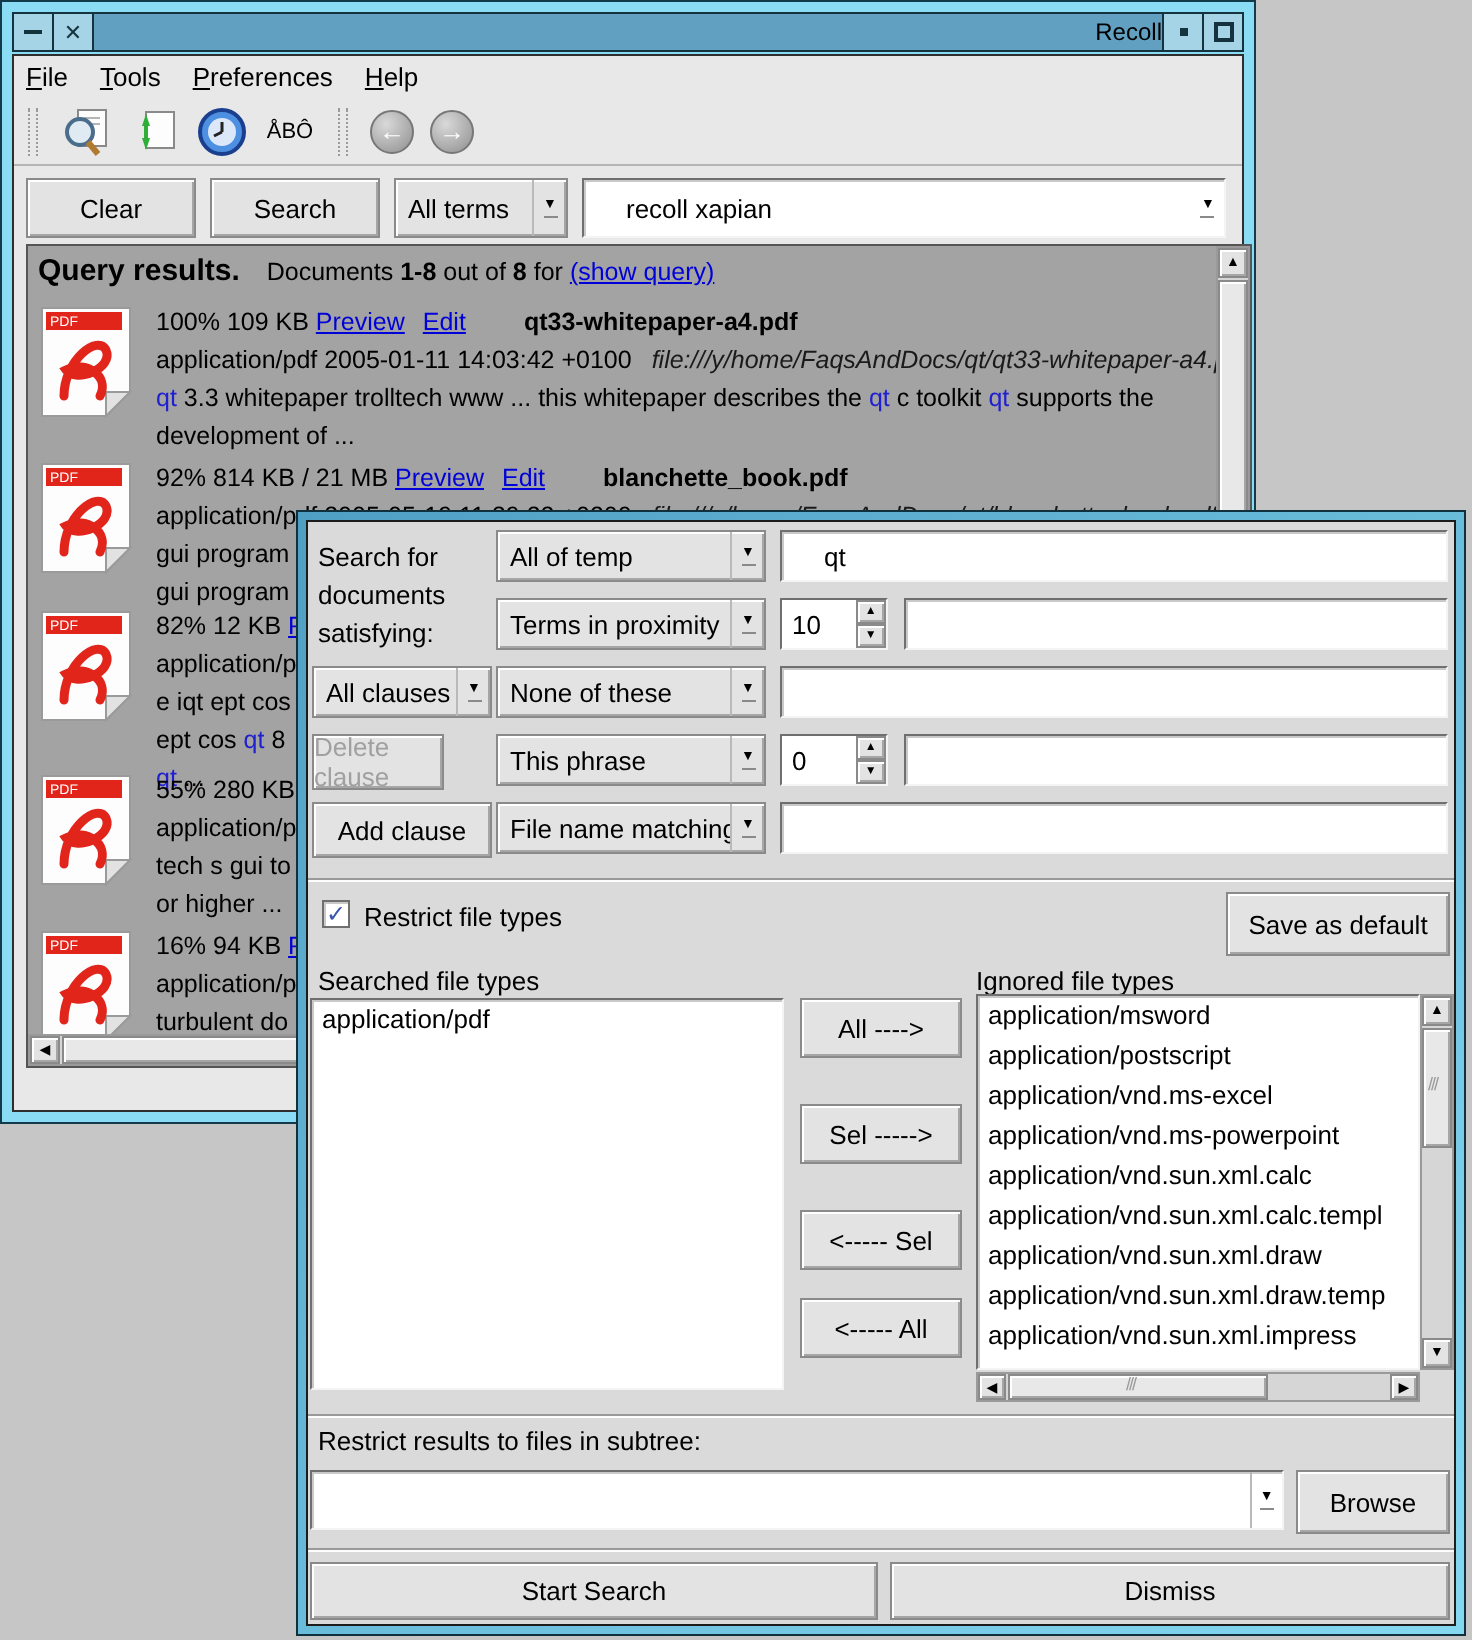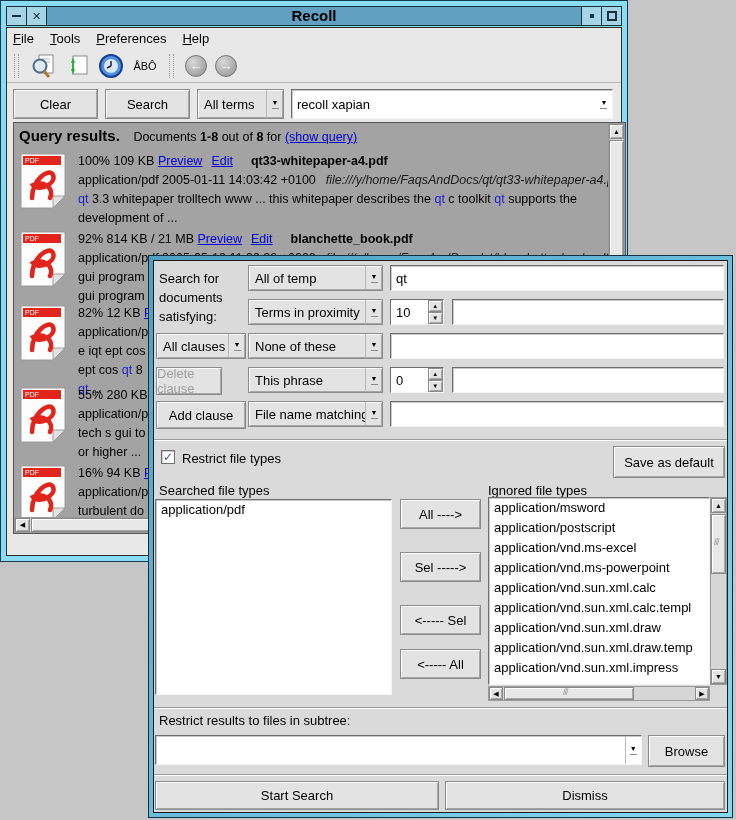--- a/index.html
+++ b/index.html
@@ -12,21 +12,21 @@
   .mainwin { position:absolute; left:0; top:0; width:628px; height:562px;
     background:#8adcf4; border:1px solid #123a4a; }
   .titlebar { position:absolute; left:5px; top:5px; right:5px; height:20px;
     background:#61a0c0; border:1px solid #14333f; display:flex; align-items:stretch; }
   .tb-btn { width:20px; background:#a5d4e6; border-right:1px solid #14333f; display:flex;
     align-items:center; justify-content:center; color:#14333f; font-size:11px; font-weight:bold; }
   .tb-btn.right { border-right:none; border-left:1px solid #14333f; }
   .tb-dash { width:9px; height:2px; background:#14333f; }
   .tb-dot { width:4px; height:4px; background:#14333f; }
   .tb-sq { width:10px; height:10px; border:2px solid #14333f; }
-  .tb-title { flex:1; text-align:center; font-weight:bold; font-size:15px; line-height:18px; }
+  .tb-title { flex:1; text-align:right; font-weight:normal; font-size:12px; line-height:18px; }
   .win-content { position:absolute; left:5px; top:26px; right:5px; bottom:5px;
     background:#e8e8e8; border:1px solid #2e2e2e; }
   
   .menubar { position:absolute; left:0; top:0; right:0; height:21px; padding-left:6px;
     display:flex; gap:16px; align-items:center; }
   .menu-item { cursor:default; }
   .toolbar { position:absolute; left:0; top:21px; right:0; height:34px; display:flex;
     align-items:center; border-bottom:1px solid #b5b5b5; }
   .grip { width:5px; height:24px; border-left:1px dotted #9a9a9a; border-right:1px dotted #9a9a9a; margin:0 7px; }
   .tool-icon { width:28px; height:26px; display:flex; align-items:center; justify-content:center; margin:0 3px; }
@@ -42,21 +42,21 @@
   .sunken { background:#fff; border:1px solid #6f6f6f; border-bottom-color:#f4f4f4; border-right-color:#f4f4f4;
     box-shadow:inset 1px 1px 0 #c9c9c9; }
   .combo { background:#e3e3e3; border:1px solid #8a8a8a;
     box-shadow:inset 1px 1px 0 #ffffff, inset -1px -1px 0 #a6a6a6;
     display:flex; align-items:stretch; }
   .combo-label { flex:1; display:flex; align-items:center; padding-left:6px; white-space:nowrap; overflow:hidden; }
   .combo-arrow { width:17px; display:flex; flex-direction:column; align-items:center; justify-content:center; border-left:1px solid #b9b9b9; }
   .combo-arrow .tri { font-size:7px; line-height:7px; }
   .combo-arrow .dash { width:7px; height:0; border-top:1px solid #8a8a8a; margin-top:2px; }
   .field { width:100%; height:100%; border:none; outline:none; background:transparent;
-    font-family:inherit; font-size:13px; padding-left:5px; }
+    font-family:inherit; font-size:13px; padding-left:21px; }
   .spin { position:absolute; display:flex; }
   .spin-val { width:38px; display:flex; align-items:center; padding-left:5px; background:#fff; }
   .spin-btns { width:16px; display:flex; flex-direction:column; }
   .spin-btns .btn { flex:1; font-size:6px; }
   .hsep { height:2px; border-top:1px solid #9a9a9a; border-bottom:1px solid #fdfdfd; }
   .checkbox { width:14px; height:14px; background:#fff; border:1px solid #6f6f6f;
     box-shadow:inset 1px 1px 0 #c9c9c9; display:flex; align-items:center; justify-content:center;
     color:#3a57b0; font-size:12px; font-weight:bold; line-height:12px; }
   
   .sb-v { position:absolute; background:#d6d6d6; border:1px solid #9a9a9a; }
@@ -72,21 +72,21 @@
   
   .results-frame { position:absolute; left:6px; top:94px; width:613px; height:412px;
     background:#fff; border:1px solid #555; }
   .results-viewport { position:absolute; left:0; top:0; width:594px; height:394px; overflow:hidden; background:#a3a3a3; }
   .results-header { position:absolute; left:5px; top:4px; white-space:nowrap; font-size:12.5px; }
   .qr-title { font-size:15px; font-weight:bold; margin-right:10px; }
   .result-row { position:absolute; left:5px; right:0; display:flex; gap:11px; }
   .res-lines { flex:1; overflow:hidden; font-size:12.5px; line-height:19px; }
   .res-line { white-space:nowrap; overflow:hidden; }
   .res-line a { color:#0000d8; text-decoration:underline; margin-right:9px; }
-  .res-line b.fname { margin-left:9px; }
+  .res-line b.fname { margin-left:20px; }
   .res-meta-mime { margin-right:10px; }
   .res-url { font-style:italic; color:#1a1a1a; }
   .hl { color:#2020d0; }
   .pdficon { width:48px; }
   
   .dialog { position:absolute; left:148px; top:255px; width:585px; height:563px;
     background:linear-gradient(135deg,#4f9fc4,#84d9f1); border:1px solid #10303e; padding:4px; }
   .dialog-content { position:relative; width:100%; height:100%; background:#dadada; border:1px solid #1c1c1c; font-size:13px; }
   .abs { position:absolute; }
   .lbl { white-space:nowrap; }

